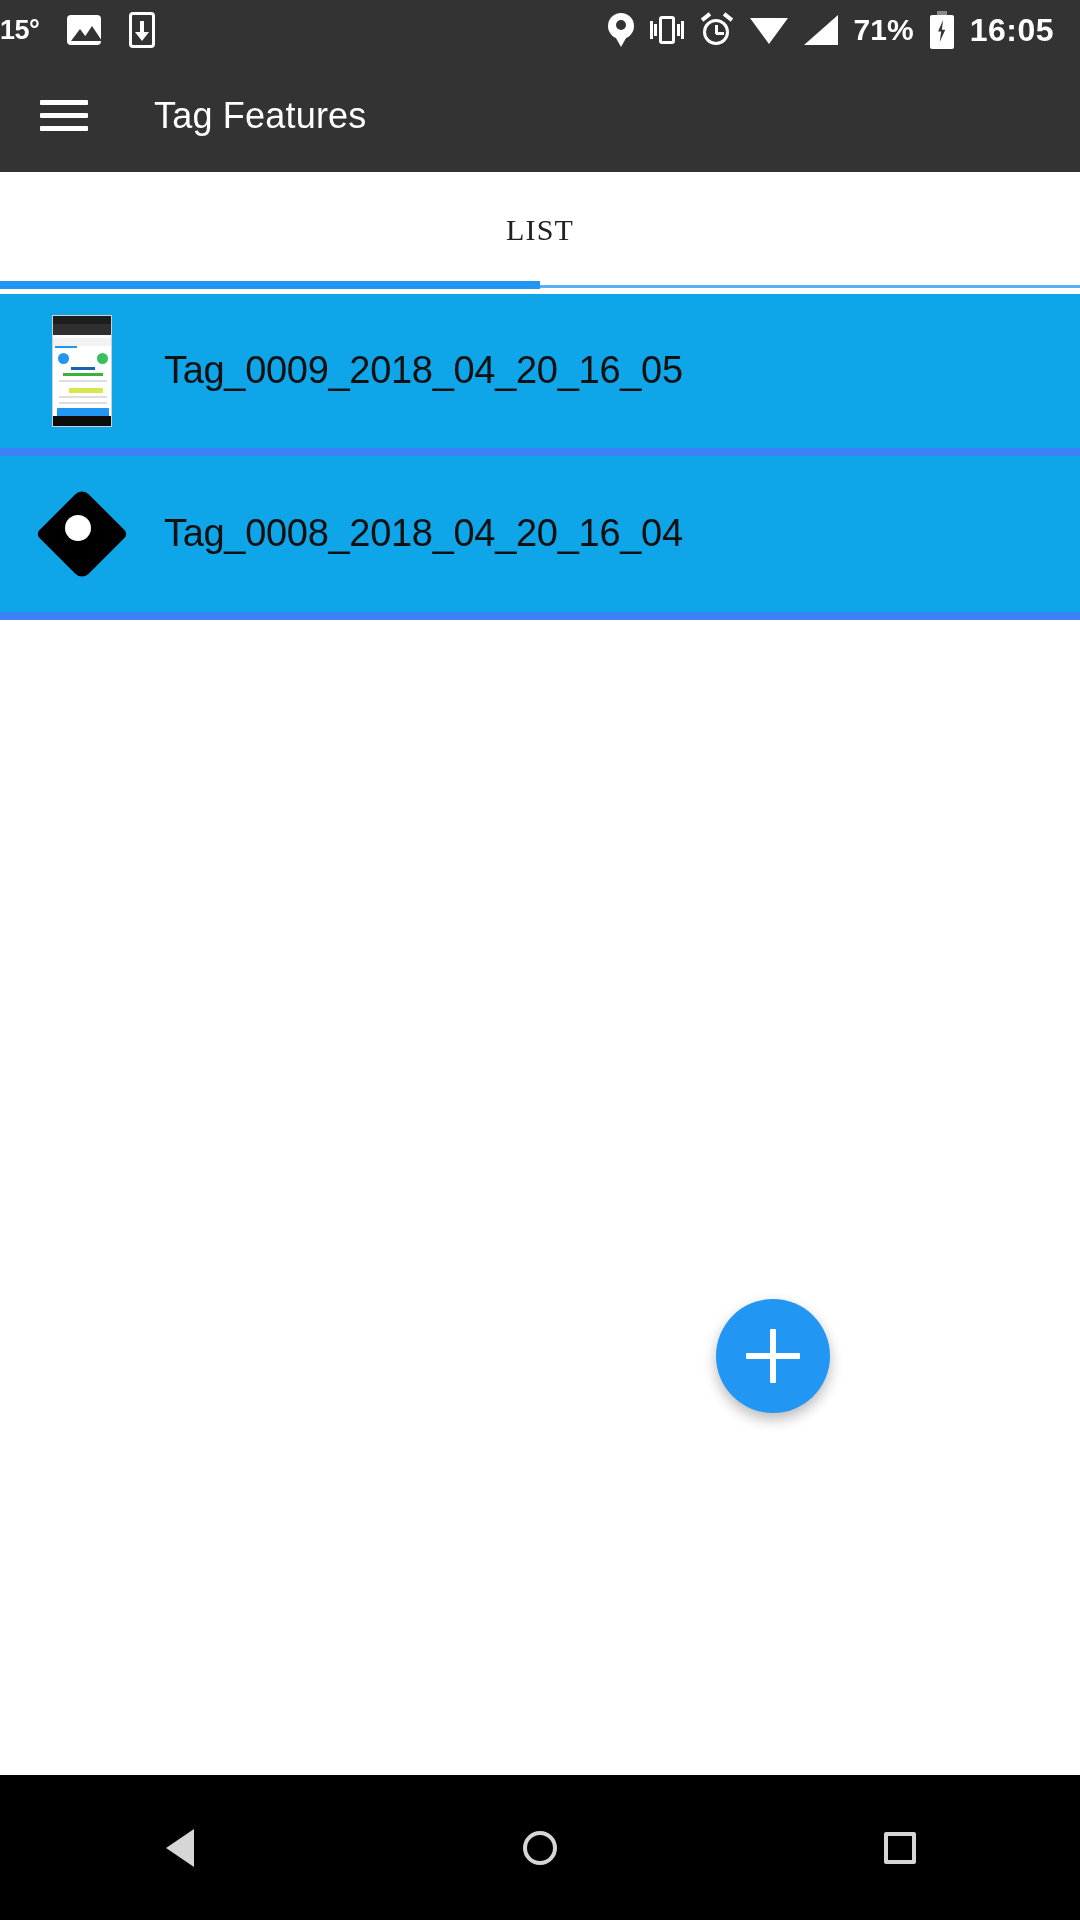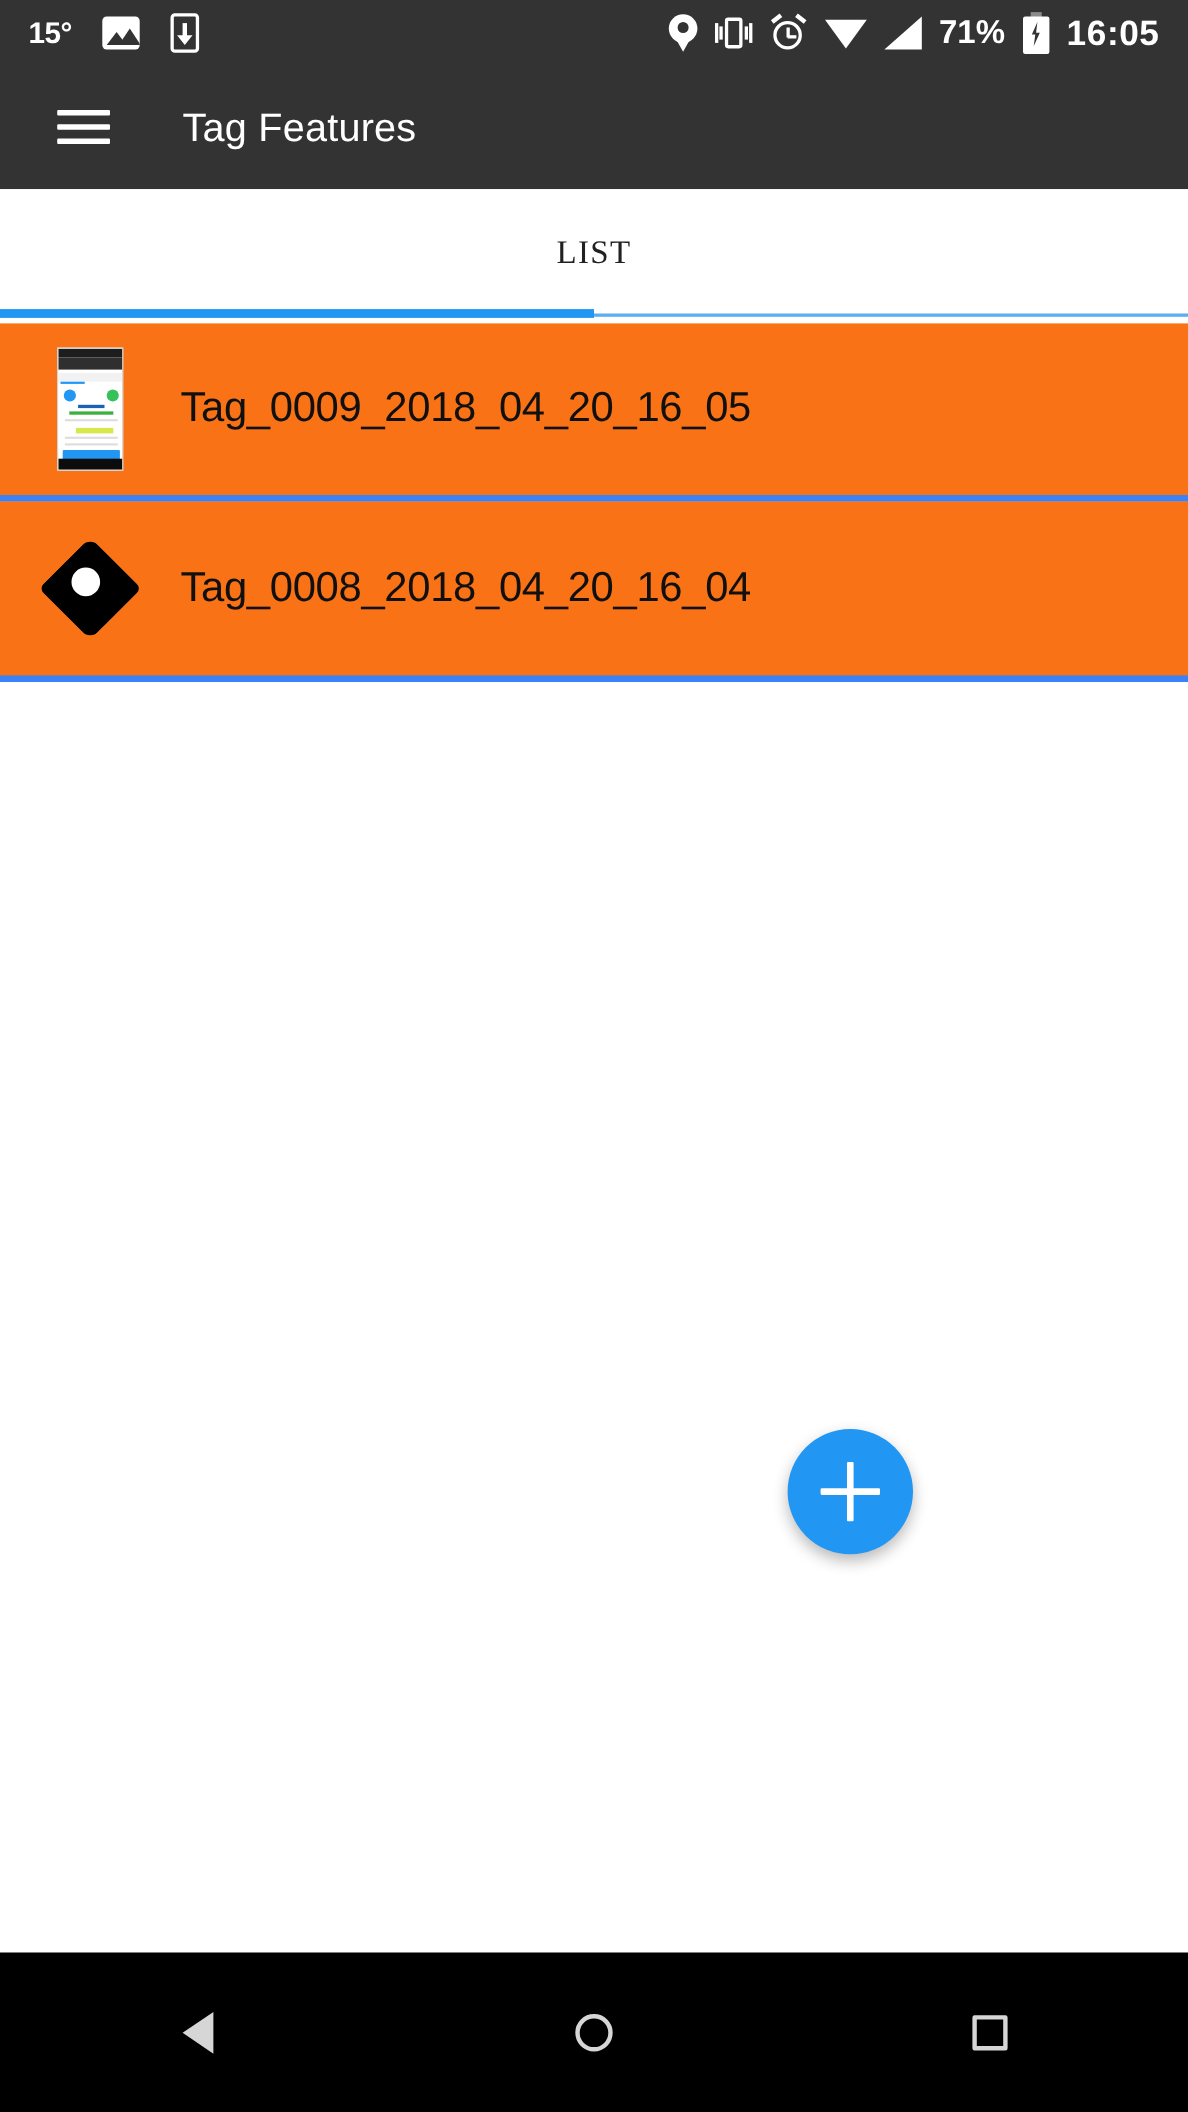--- a/index.html
+++ b/index.html
@@ -10,21 +10,21 @@
     overflow:hidden;
   }
   .screen { position:relative; width:1080px; height:1920px; background:#fff; }
 
   
   .status-bar {
     position:absolute; top:0; left:0; width:1080px; height:60px;
     background:#333333; color:#ffffff;
     display:flex; align-items:center;
   }
-  .status-left { display:flex; align-items:center; padding-left:26px; gap:28px; }
+  .status-left { display:flex; align-items:center; gap:28px; }
   .status-right { display:flex; align-items:center; margin-left:auto; padding-right:26px; gap:16px; }
   .temp { font-size:27px; font-weight:bold; letter-spacing:-0.5px; }
 
   .ic { display:inline-block; position:relative; }
 
   
   .ic-photo { width:34px; height:30px; background:#fff; border-radius:4px; overflow:hidden; }
   .ic-photo:before {
     content:""; position:absolute; left:4px; bottom:4px;
     border-left:9px solid transparent; border-right:9px solid transparent;
@@ -127,21 +127,21 @@
   .ic-bat .bolt {
     position:absolute; left:6px; top:9px; width:12px; height:22px; z-index:3;
     background:#333333;
     clip-path:polygon(62% 0%, 20% 52%, 46% 52%, 34% 100%, 80% 44%, 52% 44%);
   }
   .clock { font-size:32px; font-weight:bold; letter-spacing:0.5px; }
 
   
   .app-bar {
     position:absolute; top:60px; left:0; width:1080px; height:112px;
-    background:#333333; display:flex; align-items:center;padding-left:12px;
+    background:#333333; display:flex; align-items:center;
   }
   .hamburger { width:48px; height:38px; margin-left:40px; position:relative; cursor:pointer; }
   .hamburger span {
     position:absolute; left:0; width:48px; height:5px; background:#ffffff; border-radius:1px;
   }
   .hamburger span:nth-child(1){ top:3px; }
   .hamburger span:nth-child(2){ top:16px; }
   .hamburger span:nth-child(3){ top:29px; }
   .app-title {
     margin-left:66px; color:#ffffff; font-size:36px; font-weight:500; letter-spacing:0.2px;
@@ -164,23 +164,23 @@
     position:absolute; top:285px; left:0; width:1080px; height:3px; background:#5aaef2;
   }
   .tab-indicator {
     position:absolute; top:281px; left:0; width:540px; height:8px; background:#2196f3;
   }
 
   
   .list { position:absolute; top:294px; left:0; width:1080px; }
   .list-item {
     position:relative; width:1080px;
-    border-bottom:6px solid #3b82f6;
+    border-bottom:8px solid #3b82f6;
     display:flex; align-items:center;
-    background:#f97316; cursor:pointer;
+    background:#0ea5e9; cursor:pointer;
   }
   .row-1 { height:162px; }
   .row-2 { height:164px; }
   .thumb-col { width:164px; display:flex; align-items:center; justify-content:center; flex:none; }
   .text-col { flex:1; padding-right:30px; }
   .item-title { font-size:38px; color:#101010; font-weight:400; letter-spacing:-0.3px; line-height:1.15; }
   .item-sub { font-size:30px; color:#2b2b2b; font-weight:400; margin-top:10px; }
 
   
   .thumb-shot {

